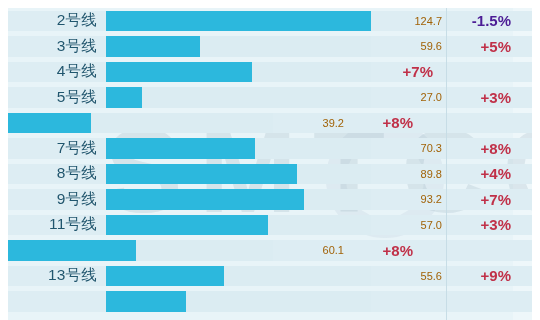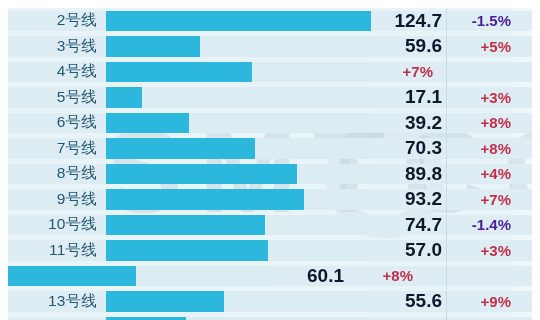--- a/index.html
+++ b/index.html
@@ -115,23 +115,23 @@
   }
   .cell-value {
     position: relative;
     z-index: 2;
     width: 78px;
     display: flex;
     align-items: center;
     justify-content: flex-end;
     padding-right: 9px;
     box-sizing: border-box;
-    color: #0f172a;
-    font-size: 19px;
-    font-weight: 700;
+    color: #a16207;
+    font-size: 11px;
+    font-weight: 400;
   }
   .cell-pct {
     position: relative;
     z-index: 2;
     width: 72px;
     display: flex;
     align-items: center;
     justify-content: flex-end;
     padding-right: 12px;
     box-sizing: border-box;
@@ -206,26 +206,25 @@
           <div class="cell-pct pct-up">+7%</div>
         </div>
         <div class="row">
           <div class="row-band"></div>
           <div class="cell-label">5号线</div>
           <div class="cell-bar">
             <div class="bar-track">
               <div class="bar-fill" style="width: 13.7%; background: rgb(44, 184, 221);"></div>
             </div>
           </div>
-          <div class="cell-value">17.1</div>
+          <div class="cell-value">27.0</div>
           <div class="cell-pct pct-up">+3%</div>
         </div>
         <div class="row">
           <div class="row-band"></div>
-          <div class="cell-label">6号线</div>
           <div class="cell-bar">
             <div class="bar-track">
               <div class="bar-fill" style="width: 31.4%; background: rgb(44, 184, 221);"></div>
             </div>
           </div>
           <div class="cell-value">39.2</div>
           <div class="cell-pct pct-up">+8%</div>
         </div>
         <div class="row">
           <div class="row-band"></div>
@@ -252,31 +251,20 @@
         <div class="row">
           <div class="row-band"></div>
           <div class="cell-label">9号线</div>
           <div class="cell-bar">
             <div class="bar-track">
               <div class="bar-fill" style="width: 74.7%; background: rgb(44, 184, 221);"></div>
             </div>
           </div>
           <div class="cell-value">93.2</div>
           <div class="cell-pct pct-up">+7%</div>
-        </div>
-        <div class="row">
-          <div class="row-band"></div>
-          <div class="cell-label">10号线</div>
-          <div class="cell-bar">
-            <div class="bar-track">
-              <div class="bar-fill" style="width: 59.9%; background: rgb(44, 184, 221);"></div>
-            </div>
-          </div>
-          <div class="cell-value">74.7</div>
-          <div class="cell-pct pct-down">-1.4%</div>
         </div>
         <div class="row">
           <div class="row-band"></div>
           <div class="cell-label">11号线</div>
           <div class="cell-bar">
             <div class="bar-track">
               <div class="bar-fill" style="width: 61%; background: rgb(44, 184, 221);"></div>
             </div>
           </div>
           <div class="cell-value">57.0</div>

